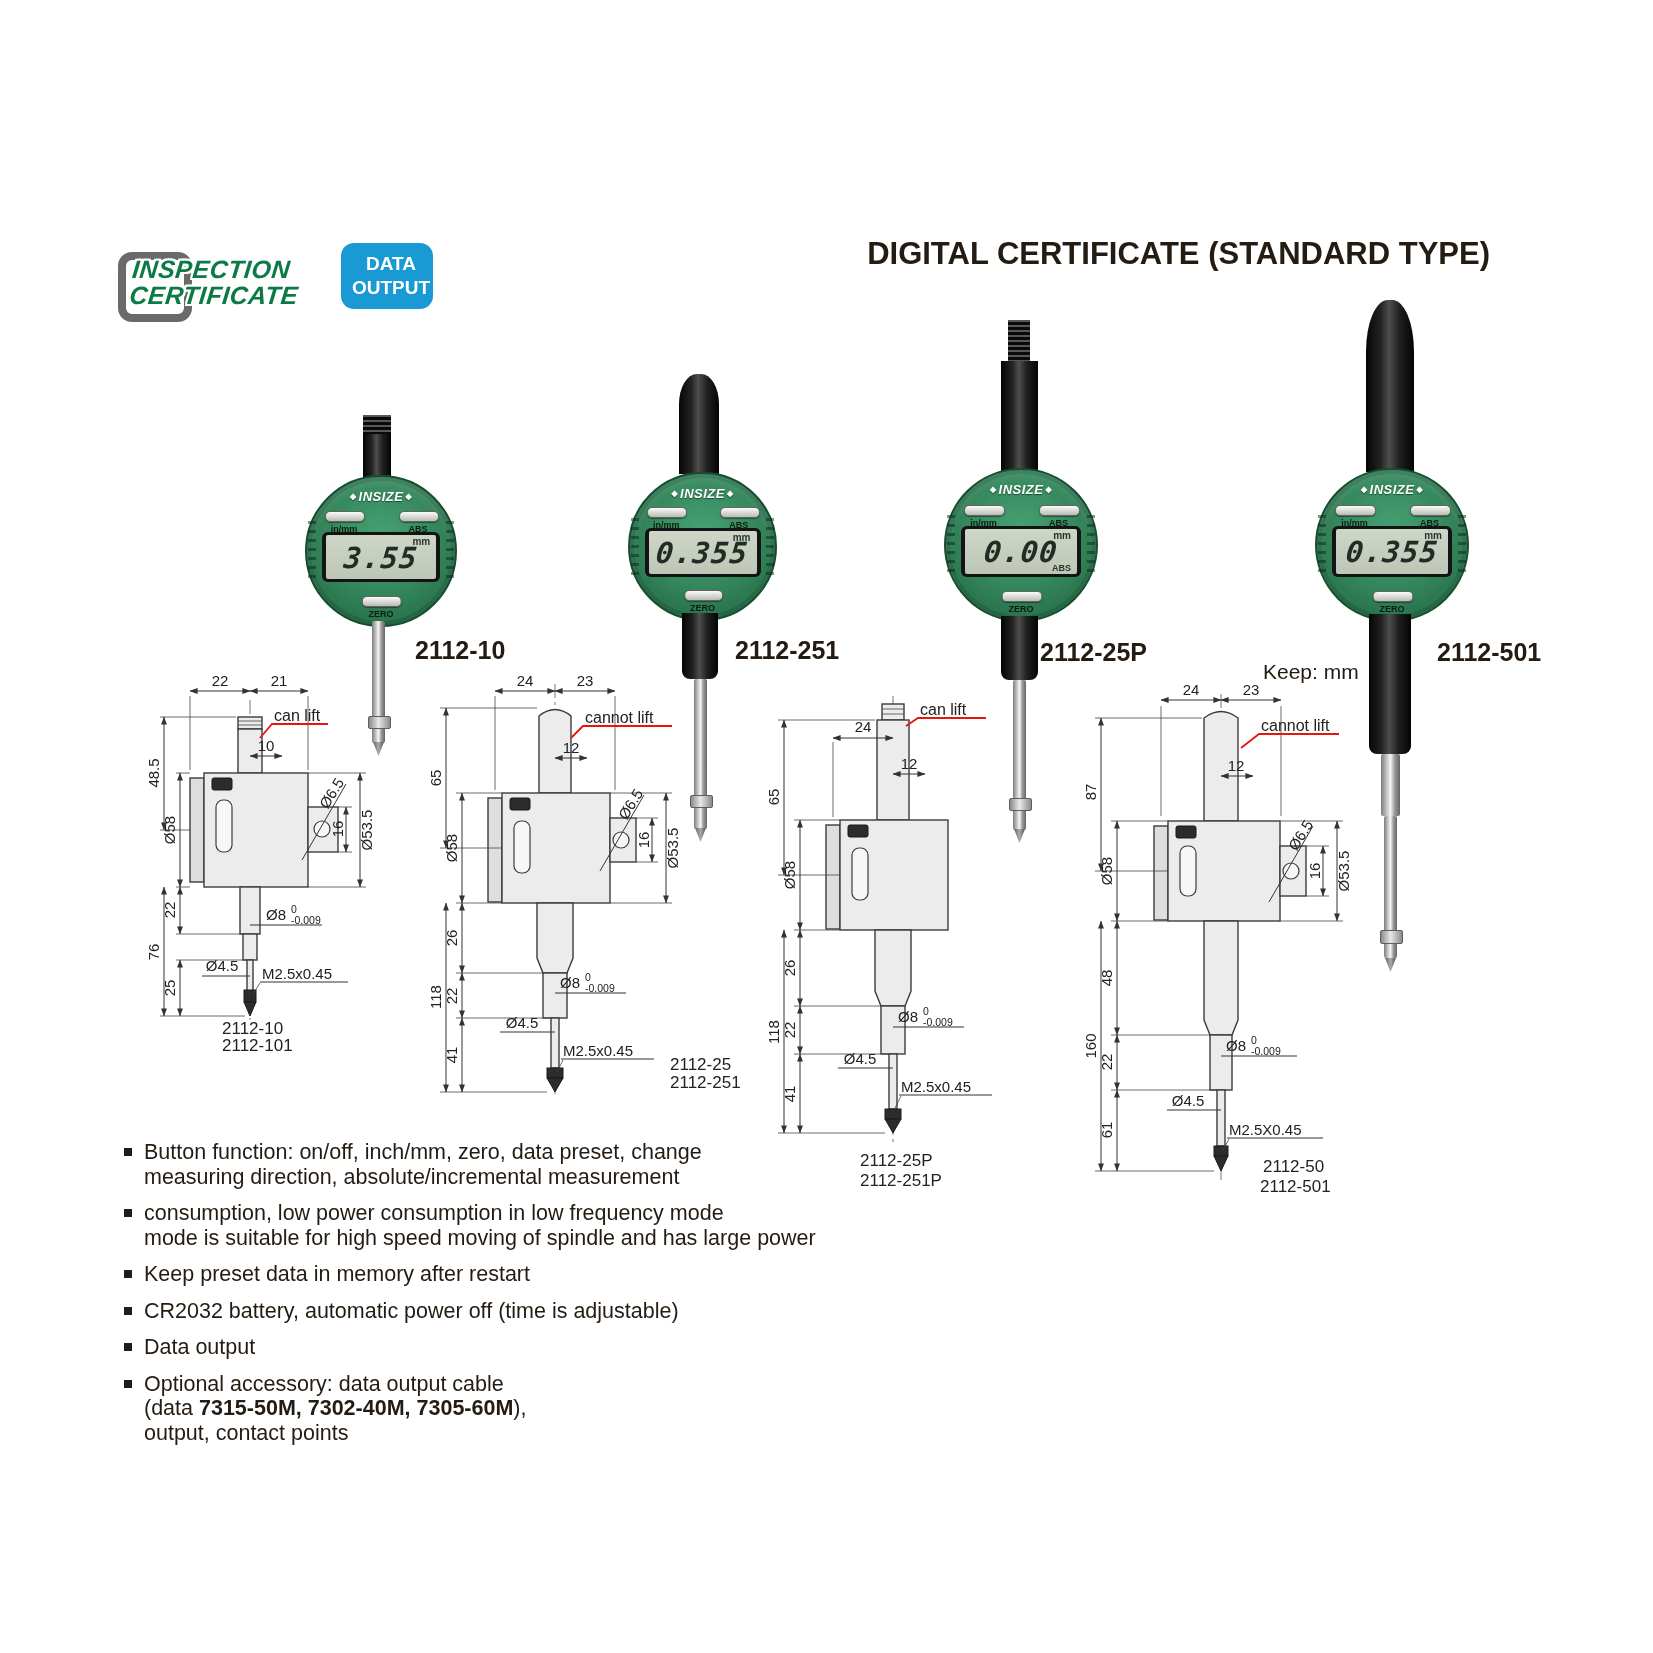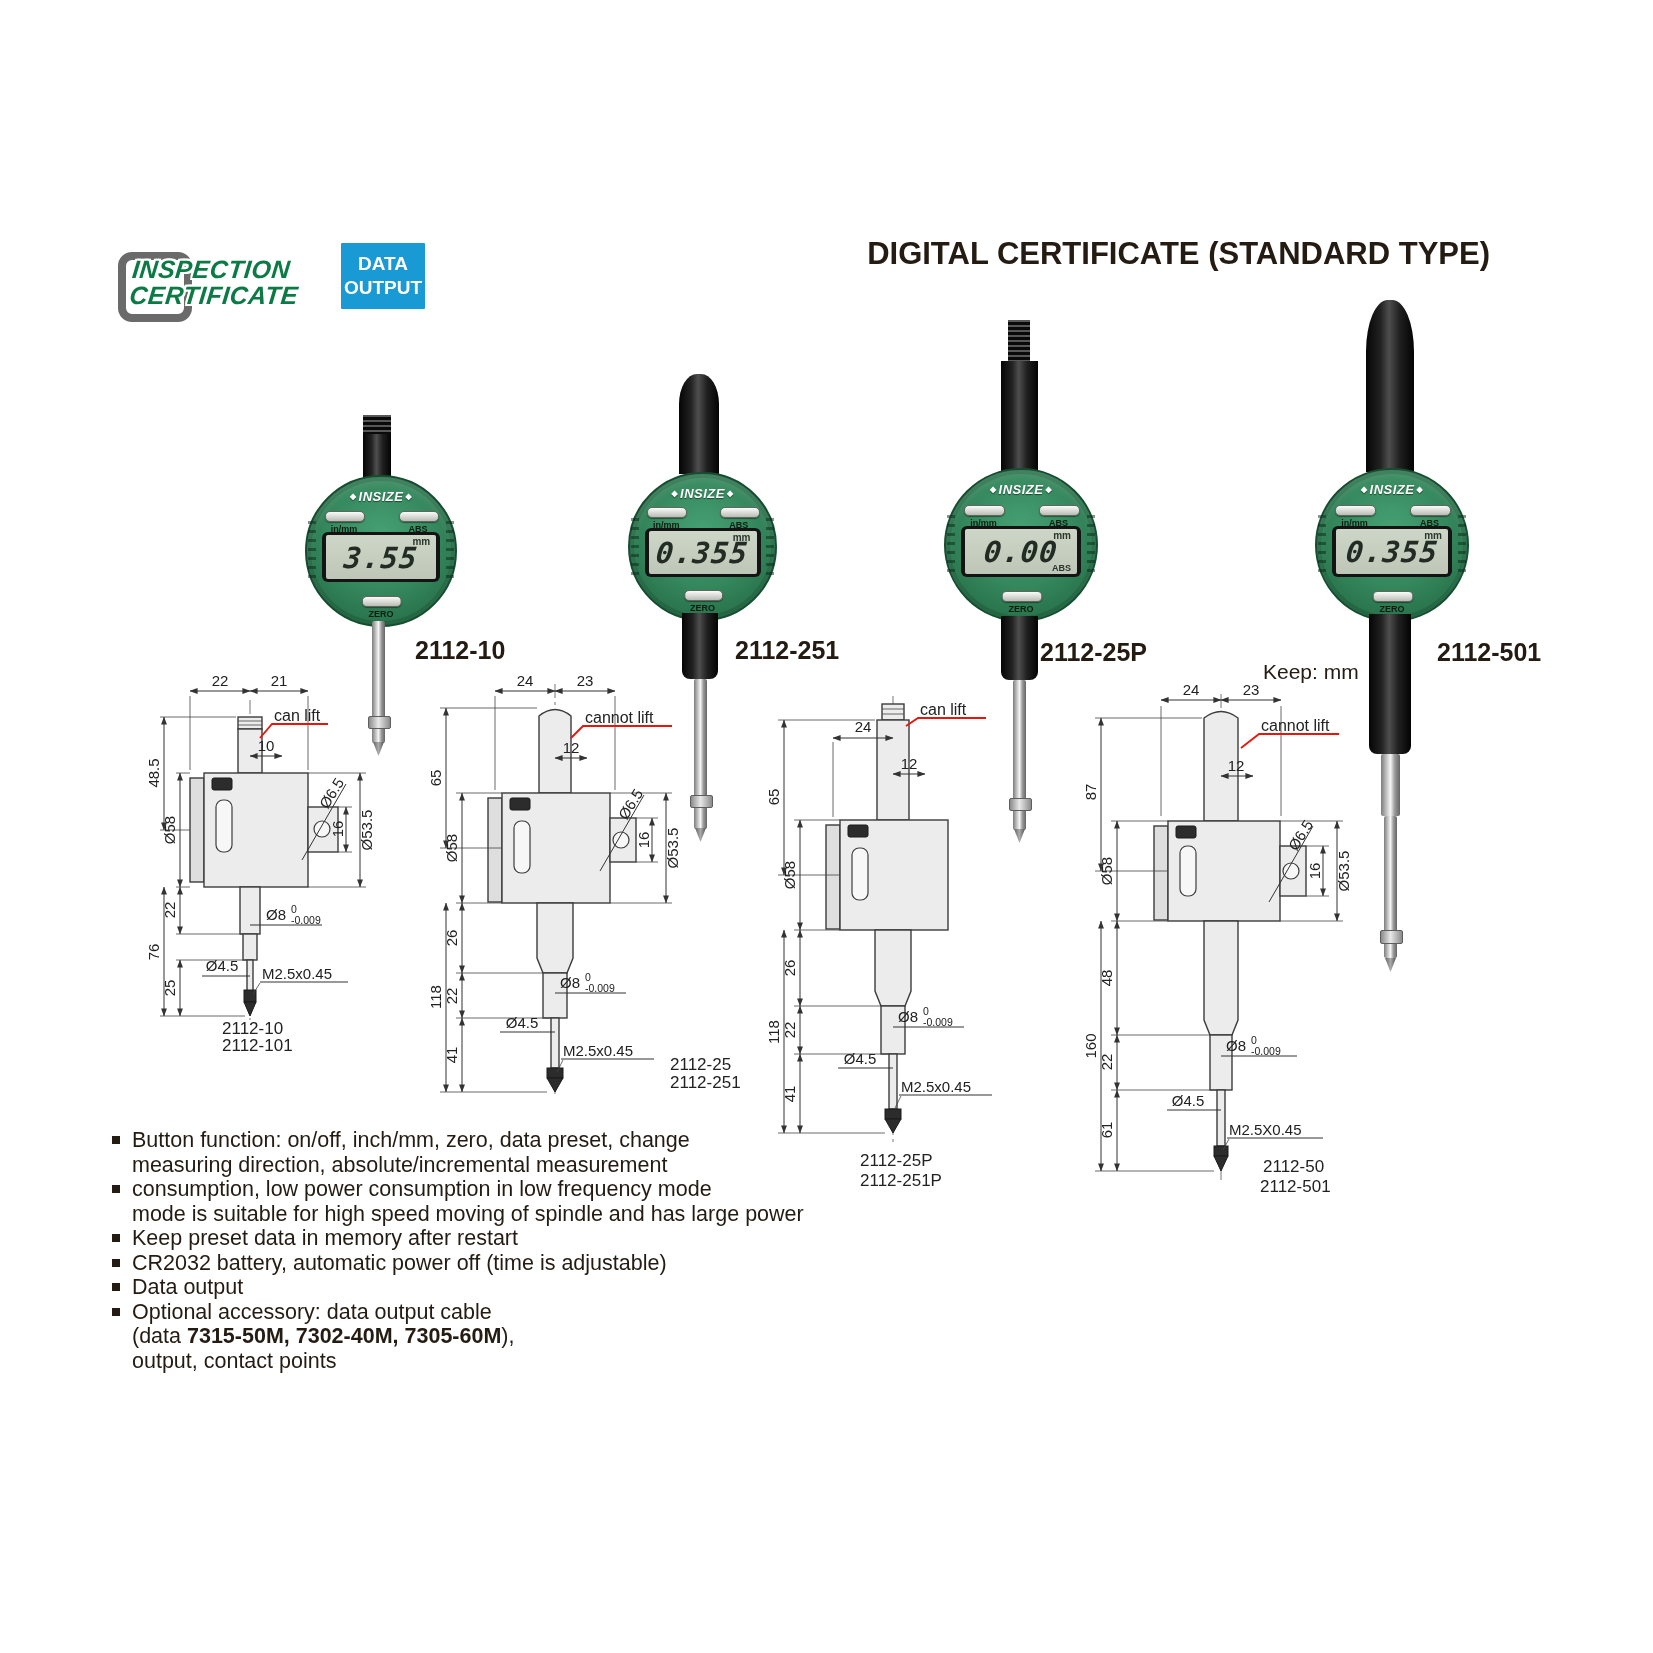--- a/index.html
+++ b/index.html
@@ -8,22 +8,22 @@
   .abs{position:absolute;}
 
   
   .cert-frame{position:absolute;left:118px;top:252px;width:58px;height:54px;
               border:8px solid #6a6a6a;border-radius:14px;}
   .cert-text{position:absolute;left:131px;top:256px;font-weight:bold;font-style:italic;
              font-size:25px;line-height:26px;color:#0c7a45;letter-spacing:0.5px;
              transform:skewX(-6deg);
              text-shadow:-2px -2px 0 #fff,2px -2px 0 #fff,-2px 2px 0 #fff,2px 2px 0 #fff,0 2px 0 #fff,0 -2px 0 #fff,2px 0 0 #fff,-2px 0 0 #fff;}
   .data-badge{position:absolute;left:341px;top:243px;width:84px;height:66px;background:#199ad5;
-              border-radius:1px;color:#fff;font-weight:bold;font-size:19px;line-height:24px;
-              display:flex;flex-direction:column;align-items:center;justify-content:center;text-align:center;}
+              border-radius:13px;color:#fff;font-weight:bold;font-size:19px;line-height:24px;
+              display:flex;flex-direction:column;align-items:center;justify-content:center;text-align:center;padding-left:8px;}
   .page-title{position:absolute;left:860px;top:236px;width:630px;text-align:right;
               font-size:31px;font-weight:bold;color:#241b12;letter-spacing:0;}
 
   
   .product{position:absolute;left:0;top:0;width:0;height:0;}
   .stem{position:absolute;background:linear-gradient(90deg,#050505,#222 30%,#4e4e4e 48%,#202020 70%,#030303);}
   .stem.dome{border-radius:45% 45% 0 0/30%;}
   .stem.boss{border-radius:0 0 8px 8px;}
   .threads{background:repeating-linear-gradient(to bottom,#585858 0 2px,#0a0a0a 2px 5px);}
   .spindle{position:absolute;background:linear-gradient(90deg,#7c7c7c,#d9d9d9 38%,#f4f4f4 50%,#9b9b9b 72%,#646464);border-radius:2px;}
@@ -67,21 +67,21 @@
   .red{stroke:#e8150d;stroke-width:1.8;fill:none;}
   text{font-family:"Liberation Sans",sans-serif;}
   .dt{font-size:15px;fill:#222;text-anchor:middle;}
   .dts{font-size:10.5px;fill:#222;text-anchor:start;}
   .dta{font-size:15px;fill:#222;text-anchor:start;}
   .nt{font-size:16px;fill:#222;text-anchor:start;}
   .mdl{font-size:17px;fill:#222;text-anchor:start;}
 
   
   .features{position:absolute;left:112px;top:1128px;width:720px;font-size:21.5px;line-height:24.5px;color:#241b12;}
-  .feat{display:flex;margin:0;}
+  .feat{display:flex;margin:12px;}
   .sq{flex:0 0 auto;width:8px;height:8px;background:#241b12;margin:8px 12px 0 0;}
   .feat b{font-weight:bold;}
 </style>
 </head>
 <body>
 
 <svg width="0" height="0" style="position:absolute">
     <defs>
 <marker id="arw" viewBox="0 0 10 10" refX="9.5" refY="5" markerWidth="8" markerHeight="8" orient="auto-start-reverse">
 <path d="M0,1.3 L10,5 L0,8.7 z" fill="#333"></path>

